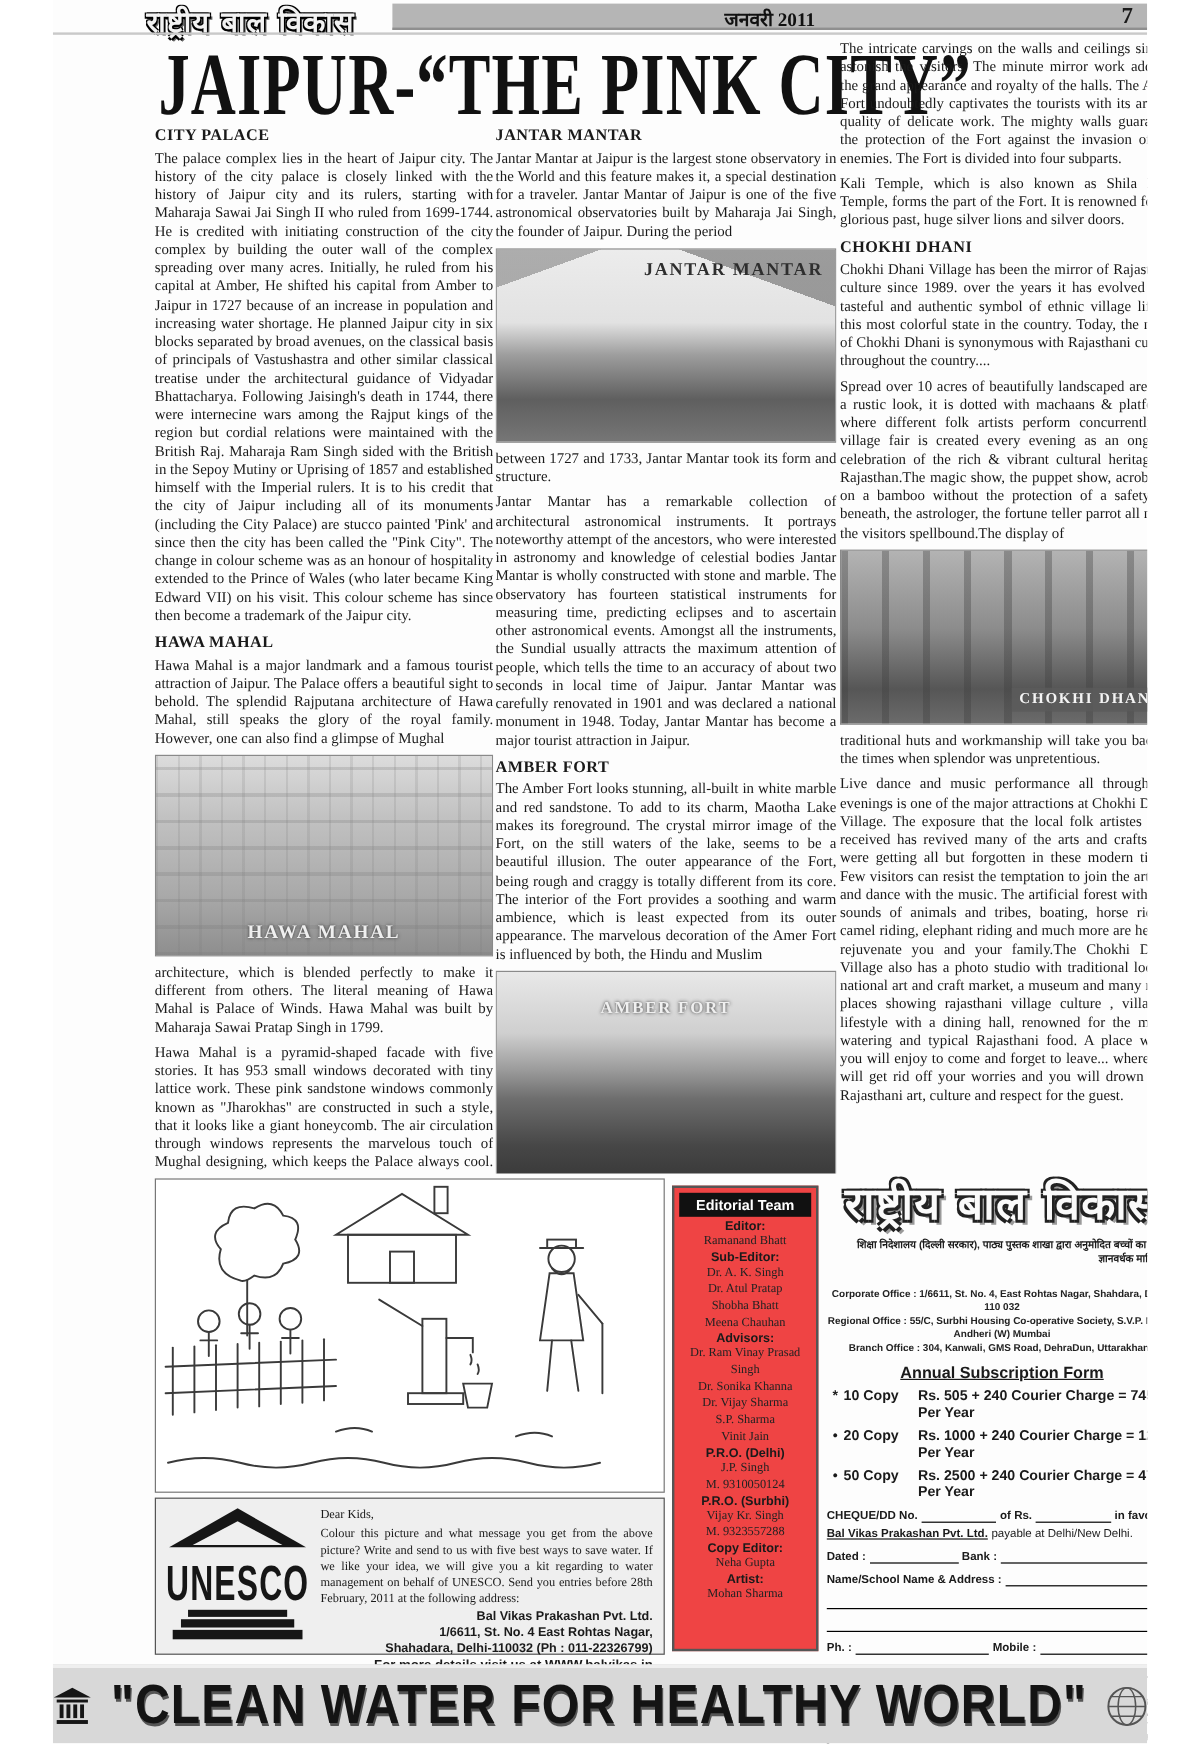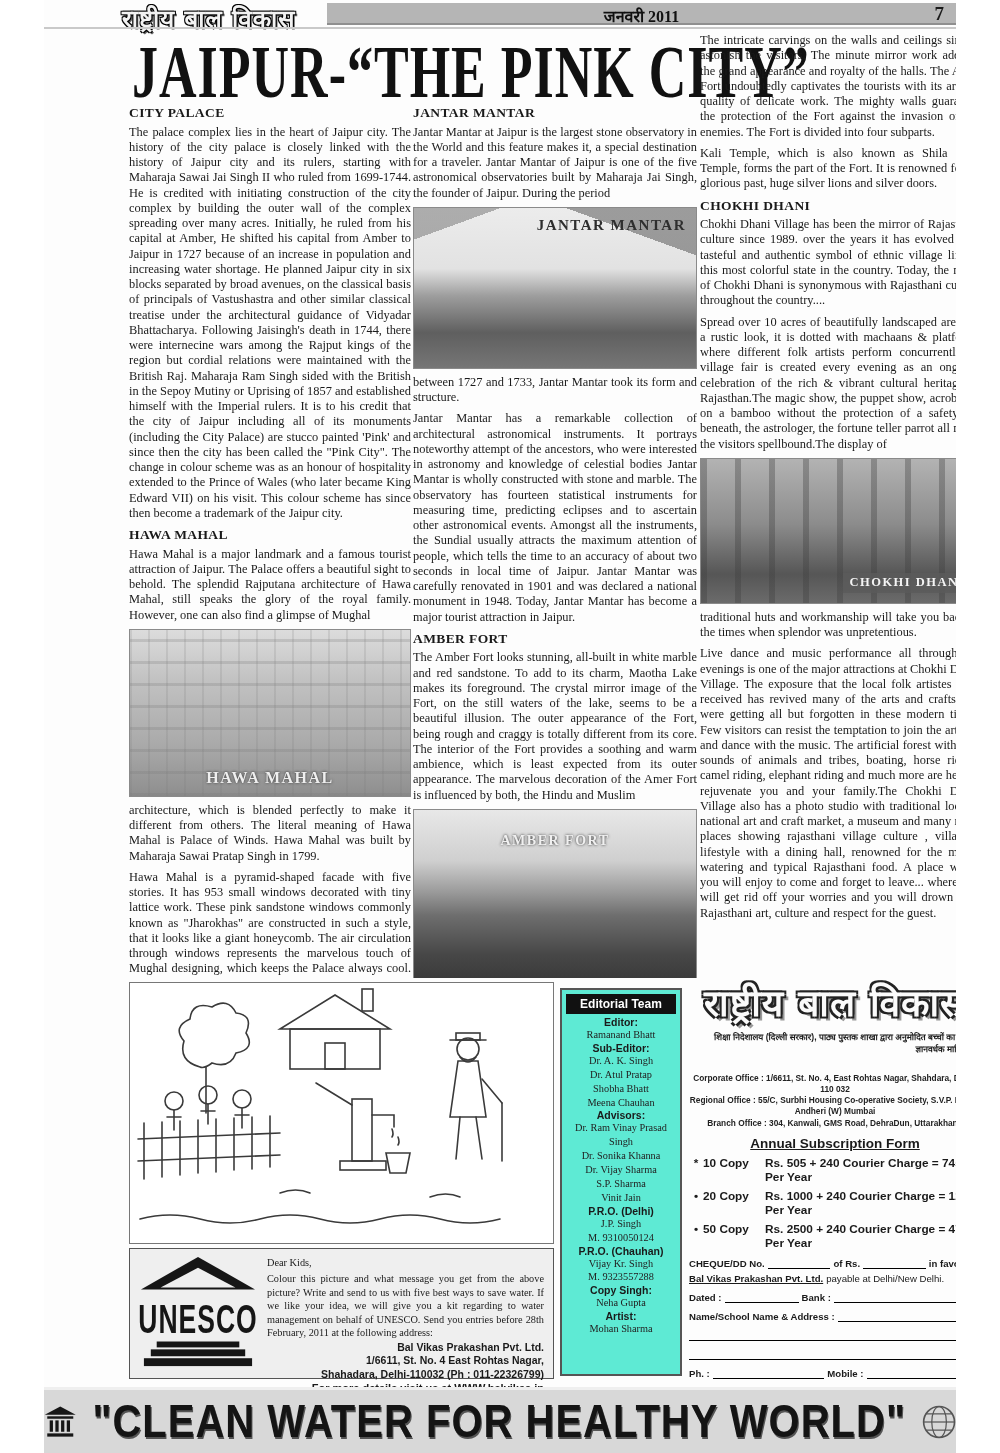--- a/index.html
+++ b/index.html
@@ -73,21 +73,21 @@
     border:1px solid #777; background:#fff; }
   .unesco-box { position:absolute; left:85px; top:1248px; width:425px; height:131px;
     border:1px solid #555; background:#efefef; display:flex; padding:7px 9px; gap:10px; }
   .unesco-text { flex:1; font-size:10.3px; line-height:1.3; text-align:justify; }
   .unesco-text .dear { margin-bottom:3px; }
   .unesco-addr { text-align:right; font-weight:700; font-family:"Liberation Sans", sans-serif;
     font-size:10.5px; line-height:1.25; margin-top:2px; white-space:pre-line; }
   .unesco-more { text-align:right; font-weight:700; font-family:"Liberation Sans", sans-serif; font-size:11px; }
 
   .editorial-box { position:absolute; left:516px; top:988px; width:122px; height:388px;
-    border:2px solid #555; background:#5eead4; text-align:center; overflow:hidden; }
+    border:2px solid #555; background:#ef4444; text-align:center; overflow:hidden; }
   .editorial-head { background:#111; color:#fff; font-family:"Liberation Sans", sans-serif;
     font-weight:700; font-size:12px; padding:3px 0; margin:4px 4px 2px 4px; }
   .ed-group { margin-top:0; }
   .ed-label { font-weight:700; font-family:"Liberation Sans", sans-serif; font-size:10.5px; }
   .ed-names { font-size:10.3px; line-height:1.35; white-space:pre-line; color:#222; }
 
   .subs { position:absolute; left:645px; top:985px; width:292px; height:393px;
     font-family:"Liberation Sans", sans-serif; }
   .subs-masthead { text-align:center; font-family:"DejaVu Sans", sans-serif; font-weight:800;
     font-size:37px; color:#fafafa; letter-spacing:1px; line-height:1.05;
@@ -266,26 +266,26 @@
 Dr. Vijay Sharma
 S.P. Sharma
 Vinit Jain</div>
     </div>
     <div class="ed-group">
       <div class="ed-label">P.R.O. (Delhi)</div>
       <div class="ed-names">J.P. Singh
 M. 9310050124</div>
     </div>
     <div class="ed-group">
-      <div class="ed-label">P.R.O. (Chauhan)</div>
+      <div class="ed-label">P.R.O. (Surbhi)</div>
       <div class="ed-names">Vijay Kr. Singh
 M. 9323557288</div>
     </div>
     <div class="ed-group">
-      <div class="ed-label">Copy Singh:</div>
+      <div class="ed-label">Copy Editor:</div>
       <div class="ed-names">Neha Gupta</div>
     </div>
     <div class="ed-group">
       <div class="ed-label">Artist:</div>
       <div class="ed-names">Mohan Sharma</div>
     </div>
   </div>
 
   <div class="subs">
     <div class="subs-masthead">राष्ट्रीय बाल विकास</div>

